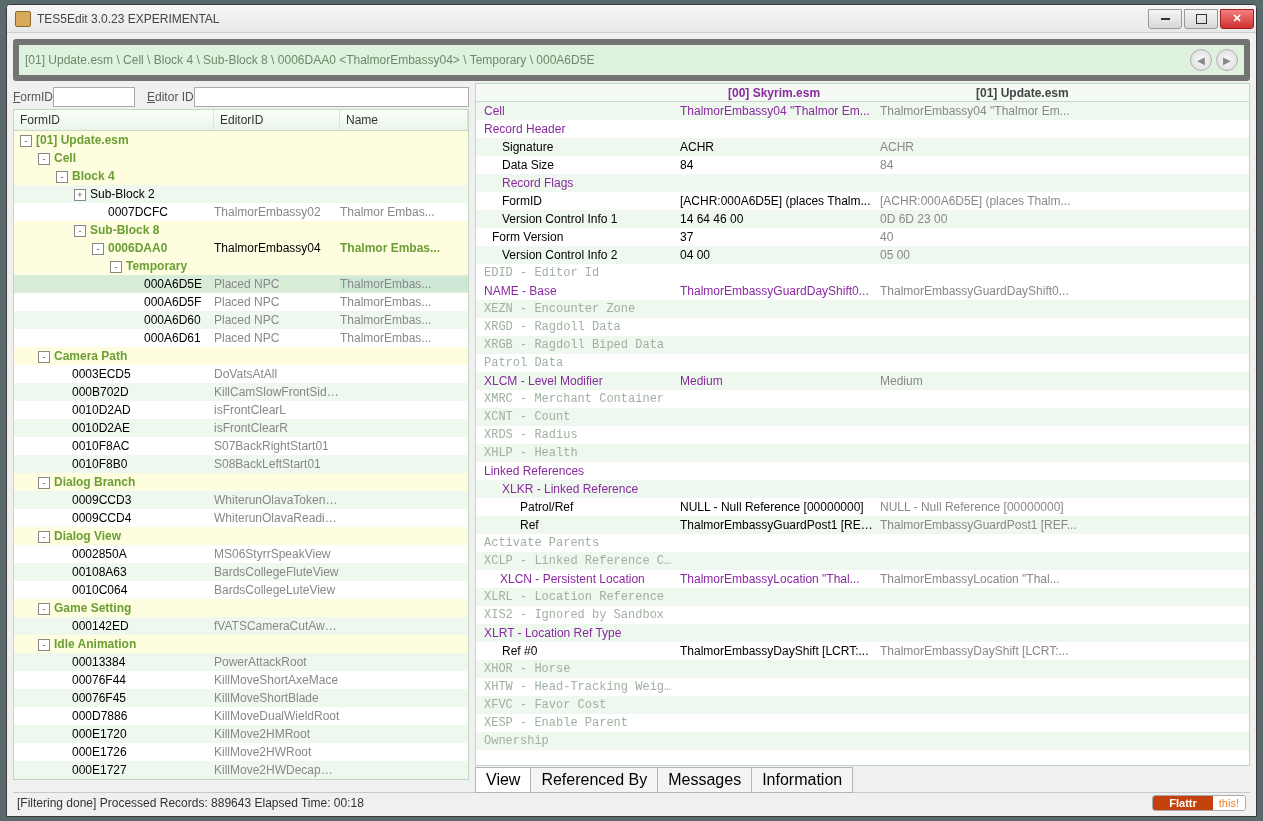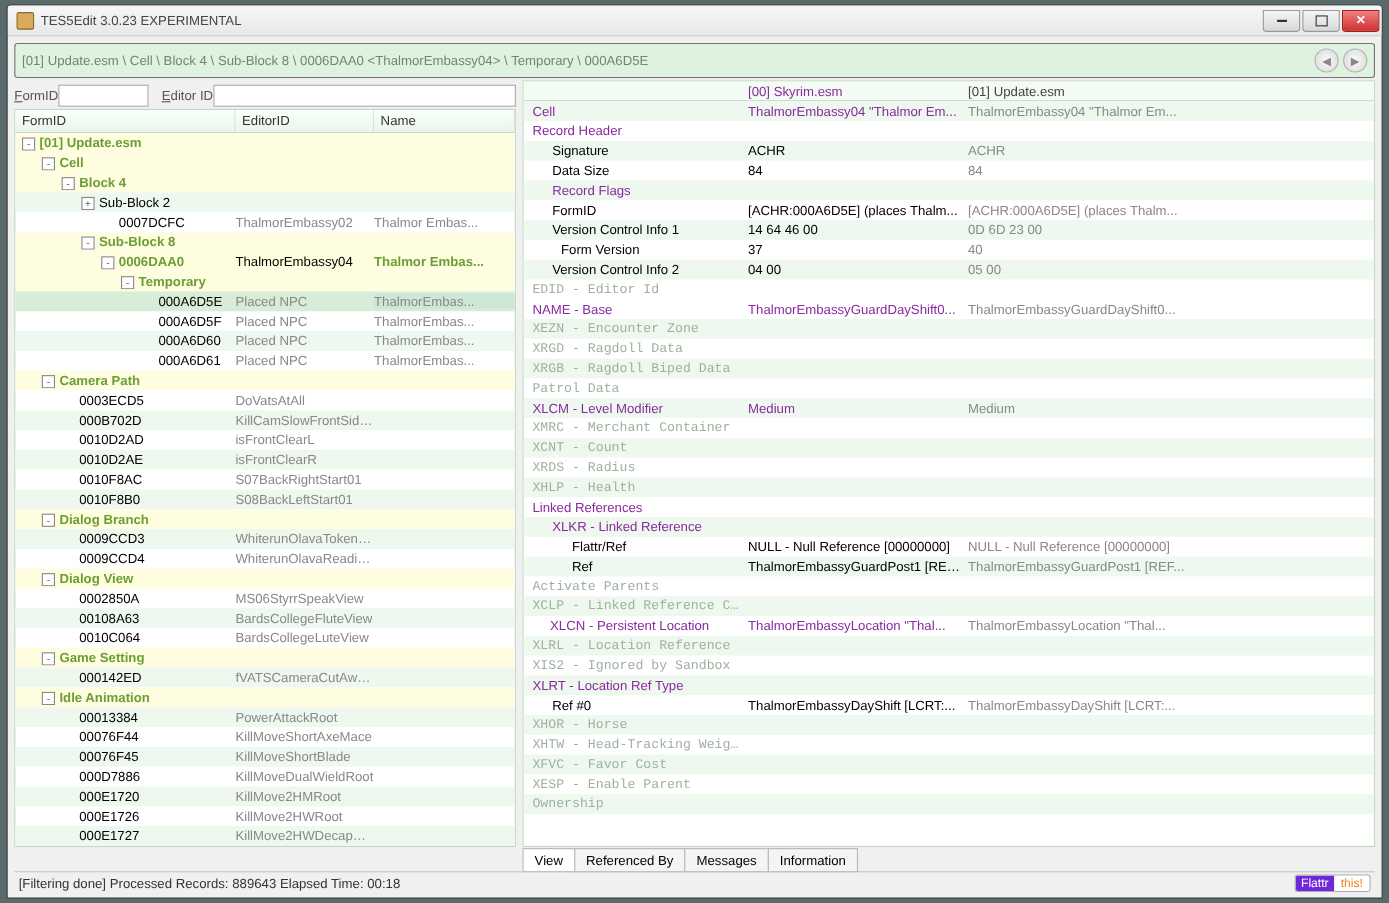--- a/index.html
+++ b/index.html
@@ -8,21 +8,21 @@
 .titlebar { height: 28px; background: linear-gradient(#f7f7f7,#e8e8e8); display: flex; align-items: center; padding-left: 8px; border-bottom: 1px solid #ccc; }
 .titlebar .icon { width: 16px; height: 16px; background: #d9a95c; border: 1px solid #8a6a2a; border-radius: 2px; margin-right: 6px; }
 .titlebar .title { flex: 1; color: #444; font-size: 12px; }
 .winbtns { display: flex; }
 .winbtn { width: 34px; height: 20px; margin-right: 2px; display: flex; align-items: center; justify-content: center; font-size: 11px; border-radius: 0 0 3px 3px; background: linear-gradient(#f5f5f5,#d8d8d8); border: 1px solid #999; color:#333;}
 .winbtn.min::before { content:""; width:9px;height:2px;background:#333;}
 .winbtn.max::before { content:""; width:9px;height:8px;border:1px solid #333;}
 .winbtn.close { background: linear-gradient(#f08080,#d03030); border:1px solid #a02020; color:#fff;}
 .winbtn.close::before { content:"✕"; color:#fff; font-weight:bold;}
 .content { flex:1; display:flex; flex-direction:column; padding: 0 6px 4px 6px; }
-.breadcrumb-wrap { margin-top:6px; background:#dff2df; border:1px solid #737373; border-radius:3px; display:flex; align-items:center; padding:4px 6px; }
+.breadcrumb-wrap { margin-top:6px; background:#dff2df; border:6px solid #737373; border-radius:3px; display:flex; align-items:center; padding:4px 6px; }
 .breadcrumb { flex:1; color:#6a8a6a; font-size:12px; }
 .navbtn { width:22px; height:22px; border-radius:11px; background:radial-gradient(#fafafa,#d8d8d8); border:1px solid #b0b0b0; margin-left:4px; display:flex;align-items:center;justify-content:center; color:#888; font-size:13px;}
 .inputsrow { display:flex; align-items:center; margin-top:4px; gap:0;}
 .lbl { color:#555; font-size:12px; margin-right:0px;}
 .lbl .ul { text-decoration: underline; }
 .inp { height:20px; border:1px solid #aaa; background:#fff; padding:1px 3px; font-size:12px; }
 #formid-inp { width:82px; margin-right:12px;}
 #editorid-inp { flex:1; }
 .panes { flex:1; display:flex; margin-top:2px; min-height:0;}
 .leftpane { width:456px; border:1px solid #c0d8c0; background:#fff; display:flex; flex-direction:column; min-height:0;}
@@ -43,30 +43,30 @@
 .row.sel { background:#d8ecd8; }
 .row.sel .c3 { background:#cde9d6; }
 .purple { color:#8a2aa0; }
 .grey { color:#888; }
 .rgrid { flex:1; border:1px solid #c0d8c0; background:#fff; overflow:hidden;}
 .rgrid .rrow { display:flex; height:18px; font-size:12px; align-items:center;}
 .rgrid .rrow.even { background:#eef8ee; }
 .rgrid .rrow .rc0 { width:200px; padding-left:4px; overflow:hidden; text-overflow:ellipsis; white-space:nowrap;}
 .rgrid .rrow .rc1 { width:200px; padding-left:4px; overflow:hidden; text-overflow:ellipsis; white-space:nowrap;}
 .rgrid .rrow .rc2 { flex:1; padding-left:4px; overflow:hidden; text-overflow:ellipsis; white-space:nowrap;}
-.hdrrow { background:#f4fbf4 !important; border-bottom:1px solid #c8d8c8; font-weight:400;}
+.hdrrow { background:#f4fbf4 !important; border-bottom:1px solid #c8d8c8; font-weight:700;gap:48px;}
 .hdrrow .rc1 { color:#8a2aa0;}
 .hdrrow .rc2 { color:#444;}
 .disabled { color:#a0b0a0;font-family:Liberation Mono, monospace;}
 .tabs { display:flex; margin-top:0px; }
-.tab { border:1px solid #b5b5b5; padding:3px 10px; font-size:12px; background:#f4f4f4; margin-right:-1px; position:relative; top:1px;}
+.tab { border:1px solid #b5b5b5; padding:3px 10px; font-size:16px; background:#f4f4f4; margin-right:-1px; position:relative; top:1px;}
 .tab.active { background:#fff; border-top:1px solid #b5b5b5;}
 .statusbar { height:20px; border-top:1px solid #c8c8c8; display:flex; align-items:center; font-size:12px; color:#333; padding-left:4px;}
 .flattr { margin-left:auto; margin-right:4px; display:flex; align-items:center; font-size:11px; border:1px solid #aaa; border-radius:3px; overflow:hidden;}
-.flattr .g { background:#6d28d9; padding:1px 5px; color:#fff; font-weight:normal;}
+.flattr .g { background:#c2410c; padding:1px 16px; color:#fff; font-weight:bold;}
 .flattr .o { background:#fff; padding:1px 6px; color:#f58020;}
 .lblt { display:inline; }
 .indent { display:inline-block; }
 </style>
 </head>
 <body>
 
 <div class="window">
   <div class="titlebar">
     <div class="icon"></div>
@@ -318,21 +318,21 @@
                 <div class="rc0 " style="padding-left:26px">FormID</div>
                 <div class="rc1 ">[ACHR:000A6D5E] (places Thalm...</div>
                 <div class="rc2 grey">[ACHR:000A6D5E] (places Thalm...</div>
               </div>
               <div class="rrow even">
                 <div class="rc0 " style="padding-left:26px">Version Control Info 1</div>
                 <div class="rc1 ">14 64 46 00</div>
                 <div class="rc2 grey">0D 6D 23 00</div>
               </div>
               <div class="rrow">
-                <div class="rc0 " style="padding-left:34px">Form Version</div>
+                <div class="rc0 " style="padding-left:16px">Form Version</div>
                 <div class="rc1 ">37</div>
                 <div class="rc2 grey">40</div>
               </div>
               <div class="rrow even">
                 <div class="rc0 " style="padding-left:26px">Version Control Info 2</div>
                 <div class="rc1 ">04 00</div>
                 <div class="rc2 grey">05 00</div>
               </div>
               <div class="rrow">
                 <div class="rc0 disabled" style="padding-left:8px">EDID - Editor Id</div>
@@ -393,21 +393,21 @@
                 <div class="rc0 purple" style="padding-left:8px">Linked References</div>
                 <div class="rc1 purple"></div>
                 <div class="rc2 grey"></div>
               </div>
               <div class="rrow even">
                 <div class="rc0 purple" style="padding-left:26px">XLKR - Linked Reference</div>
                 <div class="rc1 purple"></div>
                 <div class="rc2 grey"></div>
               </div>
               <div class="rrow">
-                <div class="rc0 " style="padding-left:44px">Flattr/Ref</div>
+                <div class="rc0 " style="padding-left:44px">Patrol/Ref</div>
                 <div class="rc1 ">NULL - Null Reference [00000000]</div>
                 <div class="rc2 grey">NULL - Null Reference [00000000]</div>
               </div>
               <div class="rrow even">
                 <div class="rc0 " style="padding-left:44px">Ref</div>
                 <div class="rc1 ">ThalmorEmbassyGuardPost1 [REF...</div>
                 <div class="rc2 grey">ThalmorEmbassyGuardPost1 [REF...</div>
               </div>
               <div class="rrow">
                 <div class="rc0 disabled" style="padding-left:8px">Activate Parents</div>

